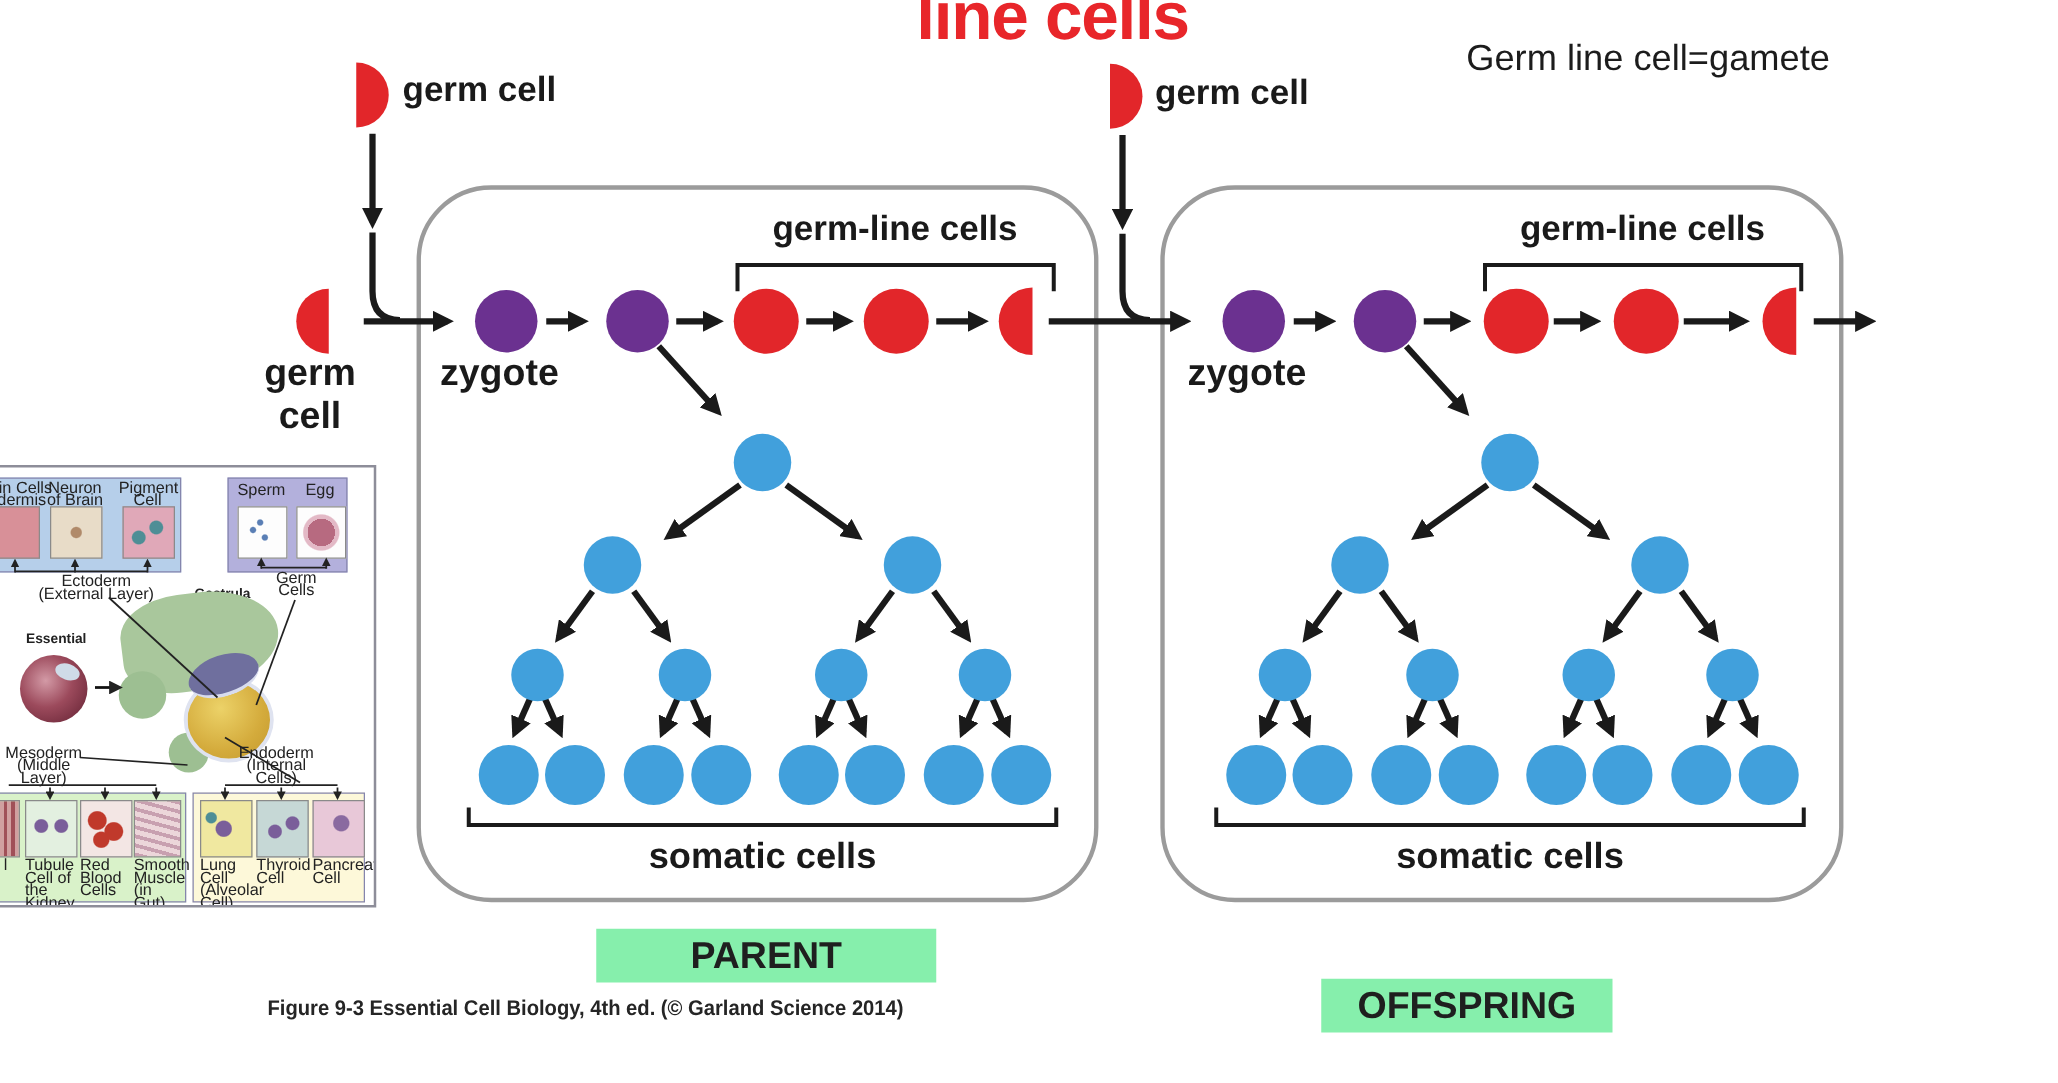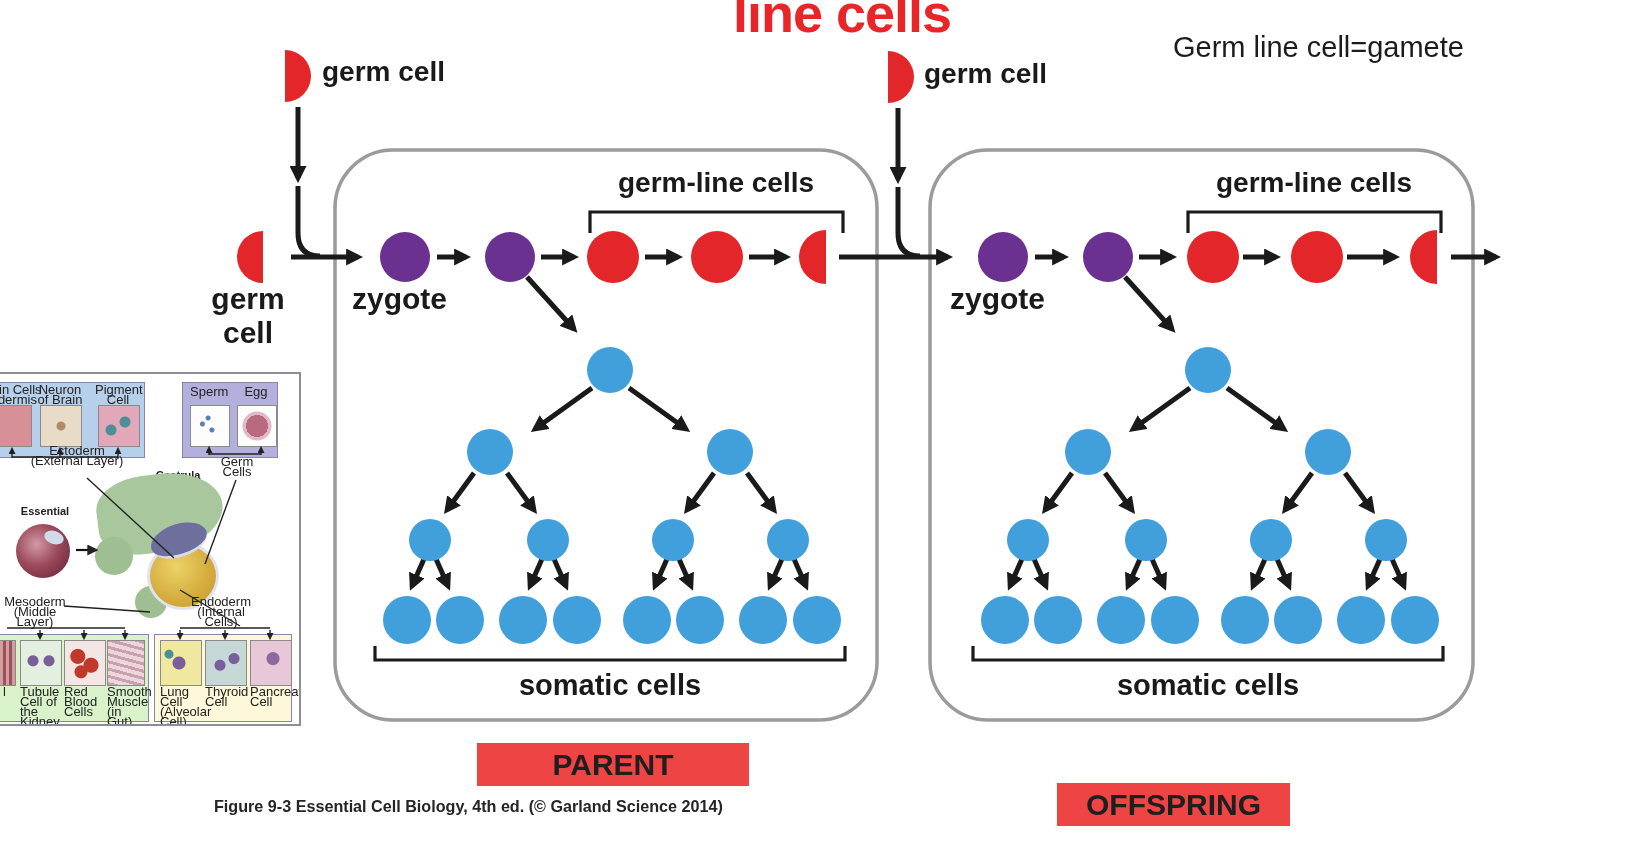--- a/index.html
+++ b/index.html
@@ -4,21 +4,21 @@
 <style>
   html,body{margin:0;padding:0;background:#fff;}
   .stage{position:relative;width:1646px;height:866px;background:#ffffff;overflow:hidden;
          font-family:"Liberation Sans",sans-serif;color:#151515;}
   svg{position:absolute;left:0;top:0;}
   .lbl{position:absolute;font-weight:bold;color:#1a1a1a;white-space:pre-line;}
   .title{position:absolute;left:733px;top:-18px;font-size:54px;font-weight:bold;color:#e8262a;letter-spacing:-1px;}
   .note{position:absolute;left:1173px;top:31px;font-size:29px;font-weight:normal;color:#1c1c1c;}
   .caption{position:absolute;left:214px;top:797px;font-size:17px;font-weight:bold;color:#252525;
            transform:scaleX(.95);transform-origin:left;}
-  .tag{position:absolute;top:743px;height:43px;background:#ef4444;display:flex;align-items:center;justify-content:center;
+  .tag{position:absolute;top:743px;height:43px;background:#86efac;display:flex;align-items:center;justify-content:center;
        font-size:30px;font-weight:bold;color:#1f1f1f;}
   
   .inset{position:absolute;left:-65px;top:372px;width:362px;height:350px;background:#fff;
          border:2px solid #8d8d99;overflow:hidden;font-family:"Liberation Sans",sans-serif;}
   .panel{position:absolute;border:1px solid #8585ad;}
   .thumb{position:absolute;border:1px solid #8a8a8a;}
   .ins-lbl{position:absolute;font-size:13px;line-height:10px;color:#222;white-space:pre-line;text-align:center;}
   .ins-lbl.left{text-align:left;}
   .ins-bold{font-weight:bold;font-size:11px;}
   .blasto{position:absolute;left:79px;top:150px;width:54px;height:54px;border-radius:50%;
@@ -222,21 +222,21 @@
 of Brain</div>
     <div class="ins-lbl" style="left:158px;top:11px;width:46px;">Pigment
 Cell</div>
 
     <div class="panel" style="left:245px;top:8px;width:94px;height:74px;background:#b3b0dc;"></div>
     <div class="thumb t-sperm" style="left:253px;top:31px;width:38px;height:40px;"></div>
     <div class="thumb t-egg" style="left:300px;top:31px;width:38px;height:40px;"></div>
     <div class="ins-lbl" style="left:253px;top:13px;width:38px;">Sperm</div>
     <div class="ins-lbl" style="left:300px;top:13px;width:38px;">Egg</div>
 
-    <div class="ins-lbl" style="left:90px;top:72px;width:100px;">Ectoderm
+    <div class="ins-lbl" style="left:90px;top:86px;width:100px;">Ectoderm
 (External Layer)</div>
     <div class="ins-lbl" style="left:282px;top:83px;width:36px;">Germ
 Cells</div>
     <div class="ins-lbl ins-bold" style="left:208px;top:96px;width:66px;">Gastrula</div>
     <div class="ins-lbl ins-bold" style="left:72px;top:132px;width:72px;">Essential</div>
 
     <div class="blasto"></div>
     <div class="blasto-patch"></div>
     <div class="gas-green"></div>
     <div class="gas-ball-l"></div>

